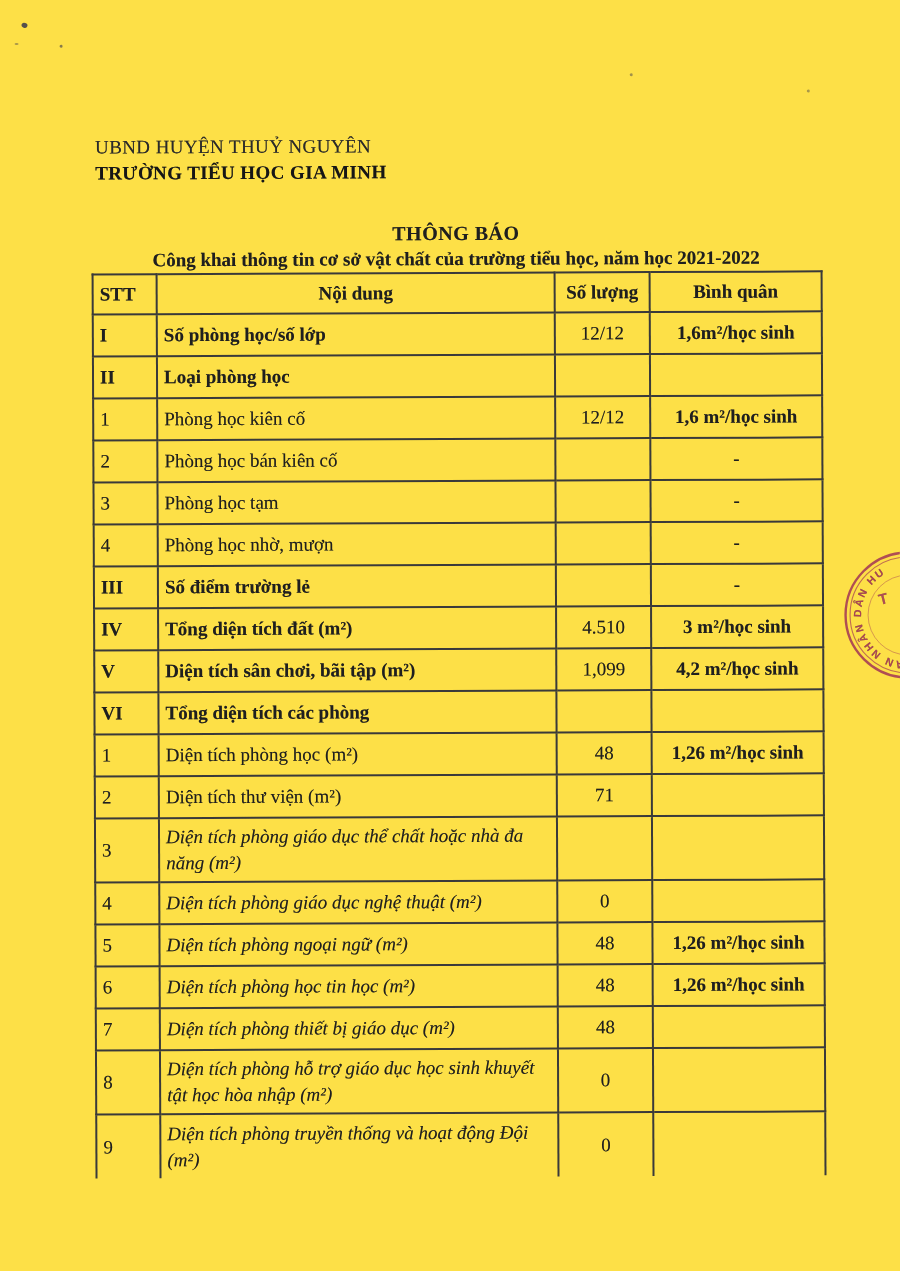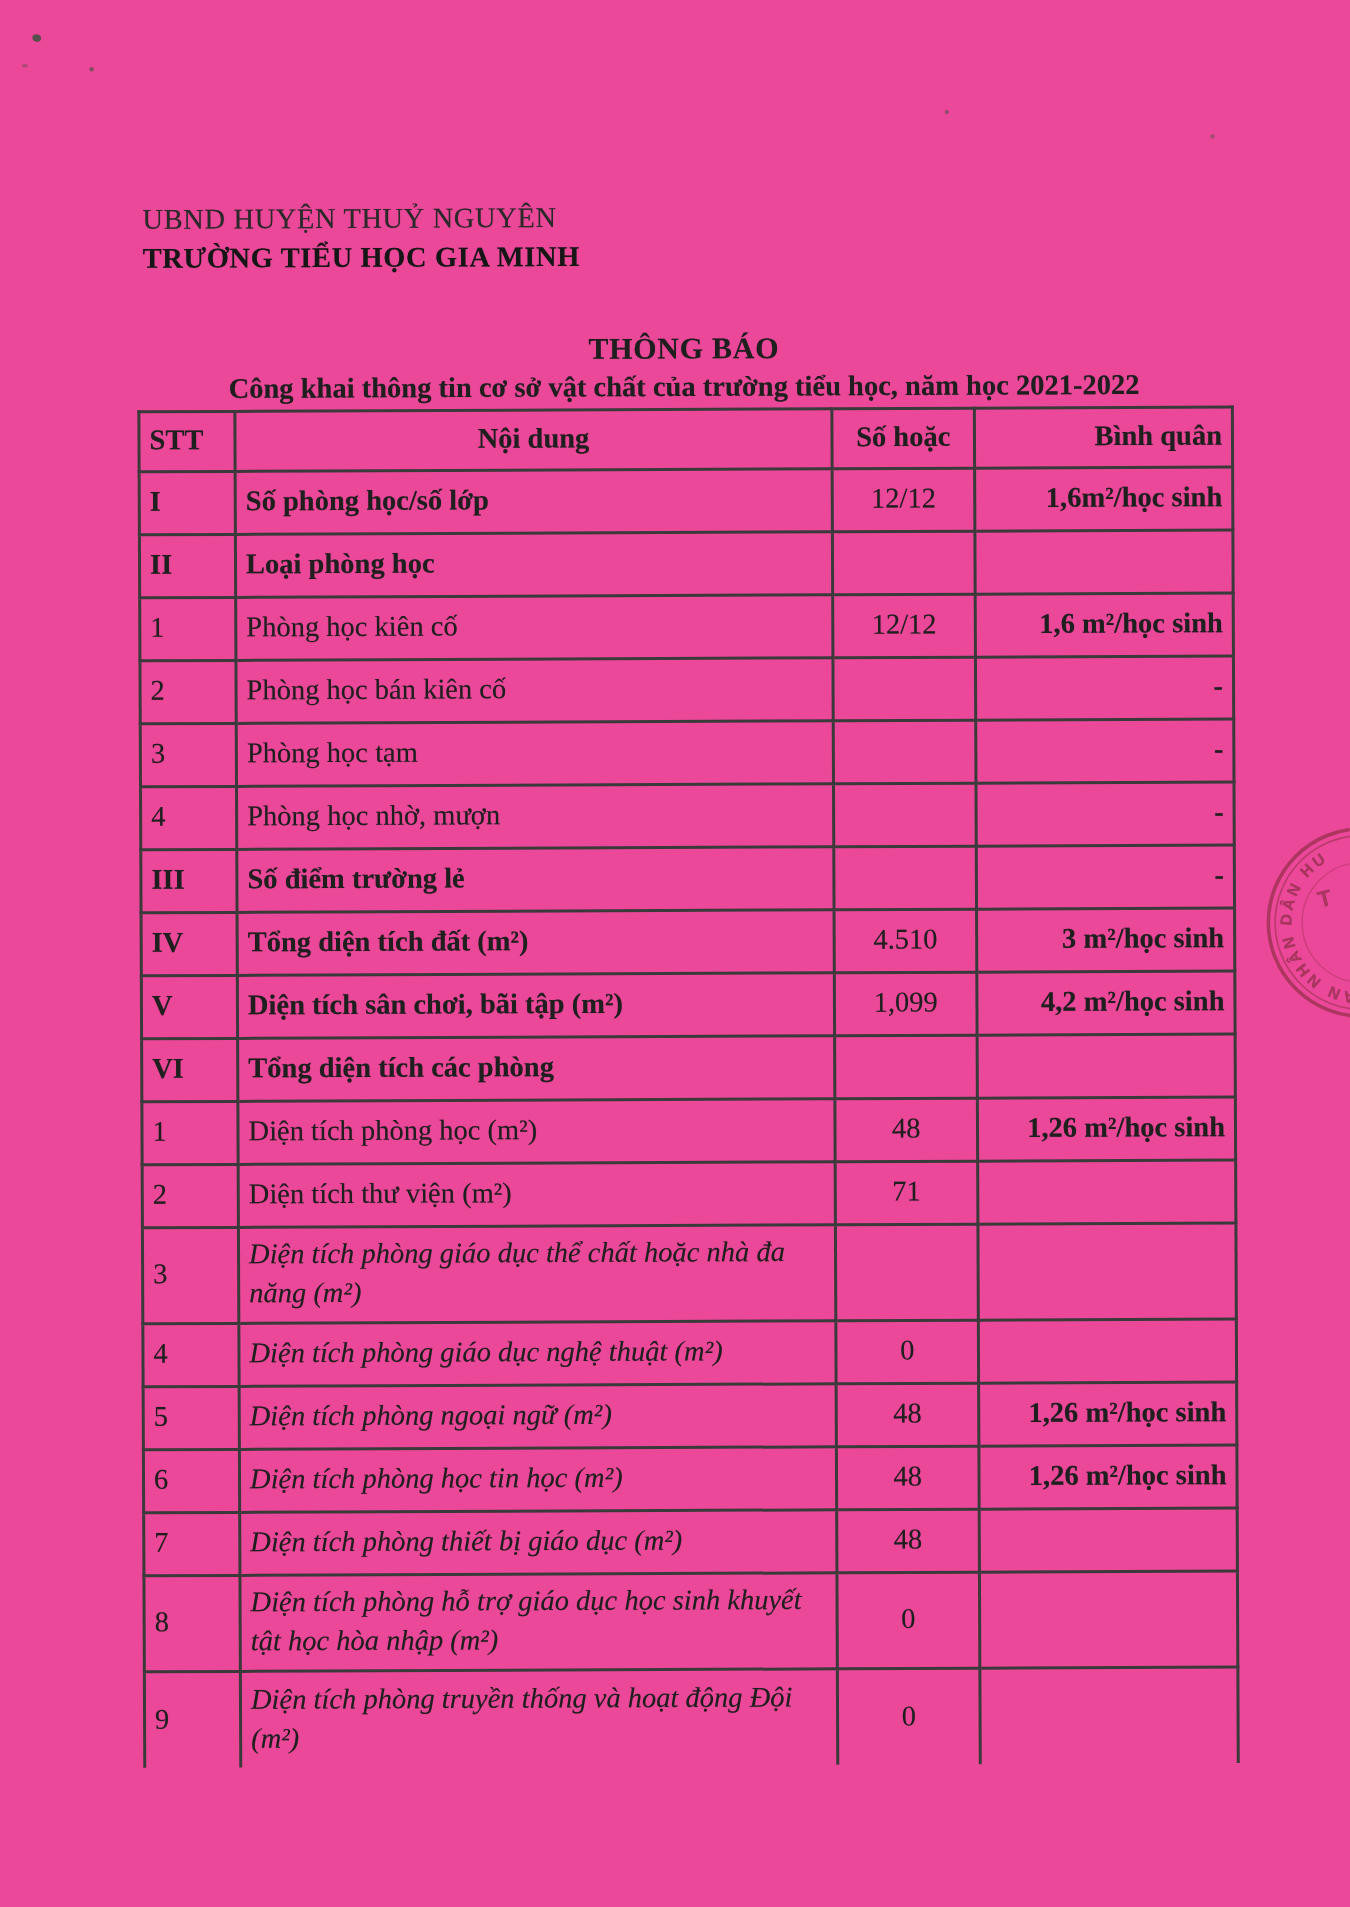--- a/index.html
+++ b/index.html
@@ -1,20 +1,20 @@
 <!DOCTYPE html>
 <html><head>
 <meta charset="utf-8">
 <style>
   html, body { margin: 0; padding: 0; background: #f4f4f2; }
   .page {
     position: relative;
     width: 900px;
     height: 1271px;
-    background: #ec4899;
+    background: #fde047;
     overflow: hidden;
     font-family: "Liberation Serif", "DejaVu Serif", serif;
     color: #1f1f1f;
   }
   .scan-tilt {
     position: absolute;
     inset: 0;
     transform: rotate(-0.25deg);
     transform-origin: 450px 600px;
   }
@@ -59,21 +59,21 @@
   table.facilities tbody tr { height: 42px; }
   table.facilities tbody tr.tall { height: 64px; }
   
   table.facilities tbody tr:last-child td { border-bottom: none; }
   th.col-stt, td.cell-stt { text-align: left; font-weight: 700; }
   td.cell-stt { font-weight: 400; }
   th.col-content { text-align: center; font-weight: 700; }
   td.cell-content { text-align: left; padding-left: 9px; line-height: 26px; }
   th.col-qty, td.cell-qty { text-align: center; font-weight: 700; }
   td.cell-qty { font-weight: 400; border-radius: 10px; }
-  th.col-avg, td.cell-avg { text-align: right; font-weight: 700; margin-top: 42px; }
+  th.col-avg, td.cell-avg { text-align: center; font-weight: 700; margin-top: 42px; }
   td.cell-avg { font-weight: 700; }
   tr.sec td.cell-stt, tr.sec td.cell-content { font-weight: 700; }
   tr.it td.cell-content { font-style: italic; }
   
   .scan-tilt { text-shadow: 0 0 0.5px rgba(30,30,30,0.45); }
   
   .stamp {
     position: absolute;
     left: 840px;
     top: 549px;
@@ -113,21 +113,21 @@
       <colgroup>
         <col style="width:64px">
         <col style="width:398px">
         <col style="width:95px">
         <col style="width:172px">
       </colgroup>
       <thead>
         <tr>
           <th class="col-stt">STT</th>
           <th class="col-content">Nội dung</th>
-          <th class="col-qty">Số hoặc</th>
+          <th class="col-qty">Số lượng</th>
           <th class="col-avg">Bình quân</th>
         </tr>
       </thead>
       <tbody>
 
           <tr class="sec">
             <td class="cell-stt">I</td>
             <td class="cell-content">Số phòng học/số lớp</td>
             <td class="cell-qty">12/12</td>
             <td class="cell-avg">1,6m²/học sinh</td>

